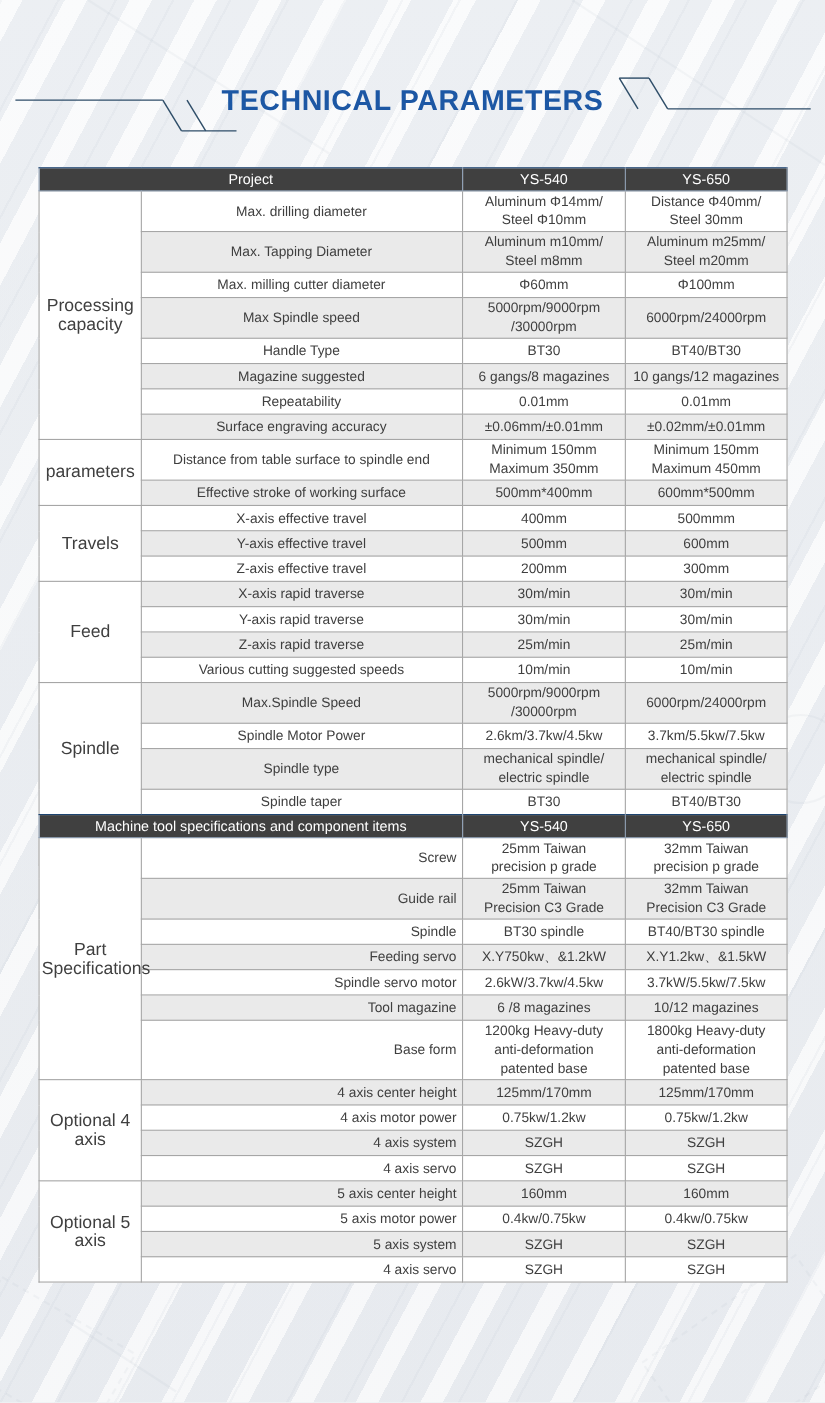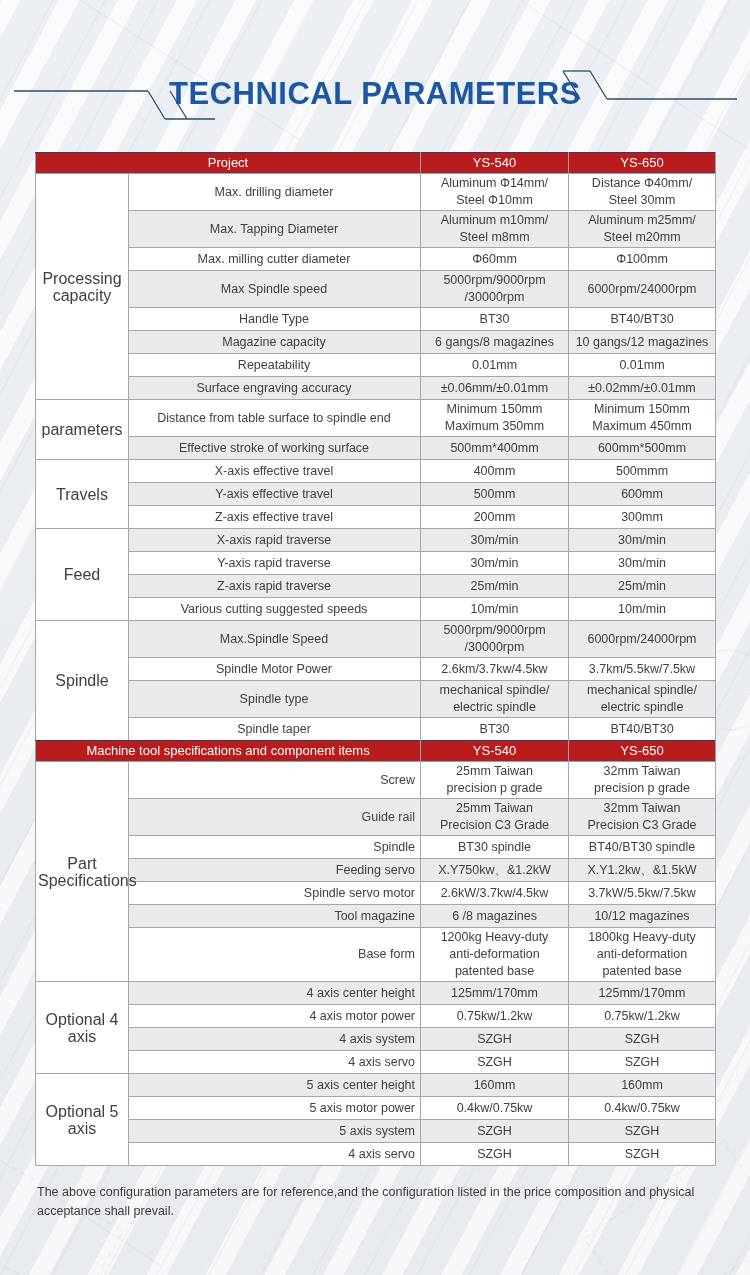--- a/index.html
+++ b/index.html
@@ -16,39 +16,39 @@
       repeating-linear-gradient(118deg, rgba(255,255,255,.55) 0 18px, rgba(221,226,233,.35) 18px 52px),
       linear-gradient(#f4f6f8,#edeff2);
   }
   .bg-doodles{position:absolute;inset:0;z-index:0;pointer-events:none;opacity:.5;}
   .page{position:absolute;inset:0;z-index:1;}
 
   .title-wrap{position:absolute;top:0;left:0;width:750px;height:140px;}
   .title-deco{position:absolute;top:0;left:0;}
   h1.page-title{
     position:absolute;top:76px;left:0;width:100%;margin:0;
-    text-align:center;font-size:31px;font-weight:bold;letter-spacing:.5px;
+    text-align:center;font-size:26px;font-weight:bold;letter-spacing:.5px;
     color:#1c57a4;
   }
 
   table.spec-table{
     position:absolute;left:35px;width:680px;
     border-collapse:collapse;table-layout:fixed;
     font-size:12.5px;color:#3f3f3f;background:#fff;
   }
   table.t1{top:152px;}
   table.t2{top:740px;}
   col.c-group{width:93px;}
   col.c-param{width:292px;}
   col.c-val{width:148px;}
   col.c-val2{width:147px;}
 
   .spec-table th,.spec-table td{border:1px solid #a6a6a6;}
   .spec-table thead th{
-    background:#b91c1c;color:#ffffff;font-weight:500;
+    background:#404040;color:#ffffff;font-weight:500;
     height:20px;font-size:13px;line-height:18px;padding:0 4px;
     border-color:#8fa0b4;border-top-color:#1d4470;
   }
   .spec-table td{
     padding:1px 5px;line-height:17px;min-height:20px;height:20px;
     text-align:center;white-space:pre-line;background:#ffffff;
   }
   .spec-table td.group{background:#ffffff;text-align:center;padding:1px 2px;font-size:16px;}
   .spec-table tr.stripe td.cell{background:#eaeaea;}
   table.t1 td.param{text-align:center;padding-left:4px;}
@@ -135,21 +135,21 @@
           <td class="cell val">5000rpm/9000rpm
 /30000rpm</td>
           <td class="cell val">6000rpm/24000rpm</td>
         </tr>
         <tr>
           <td class="cell param">Handle Type</td>
           <td class="cell val">BT30</td>
           <td class="cell val">BT40/BT30</td>
         </tr>
         <tr class="stripe">
-          <td class="cell param">Magazine capacity</td>
+          <td class="cell param">Magazine suggested</td>
           <td class="cell val">6 gangs/8 magazines</td>
           <td class="cell val">10 gangs/12 magazines</td>
         </tr>
         <tr>
           <td class="cell param">Repeatability</td>
           <td class="cell val">0.01mm</td>
           <td class="cell val">0.01mm</td>
         </tr>
         <tr class="stripe">
           <td class="cell param">Surface engraving accuracy</td>
@@ -341,15 +341,14 @@
           <td class="cell val">SZGH</td>
         </tr>
         <tr>
           <td class="cell param">4 axis servo</td>
           <td class="cell val">SZGH</td>
           <td class="cell val">SZGH</td>
         </tr>
       </tbody>
   </table>
 
-  <p class="footnote">The above configuration parameters are for reference,and the configuration listed in the price composition and physical acceptance shall prevail.</p>
 
 </div>
 
 </body></html>

